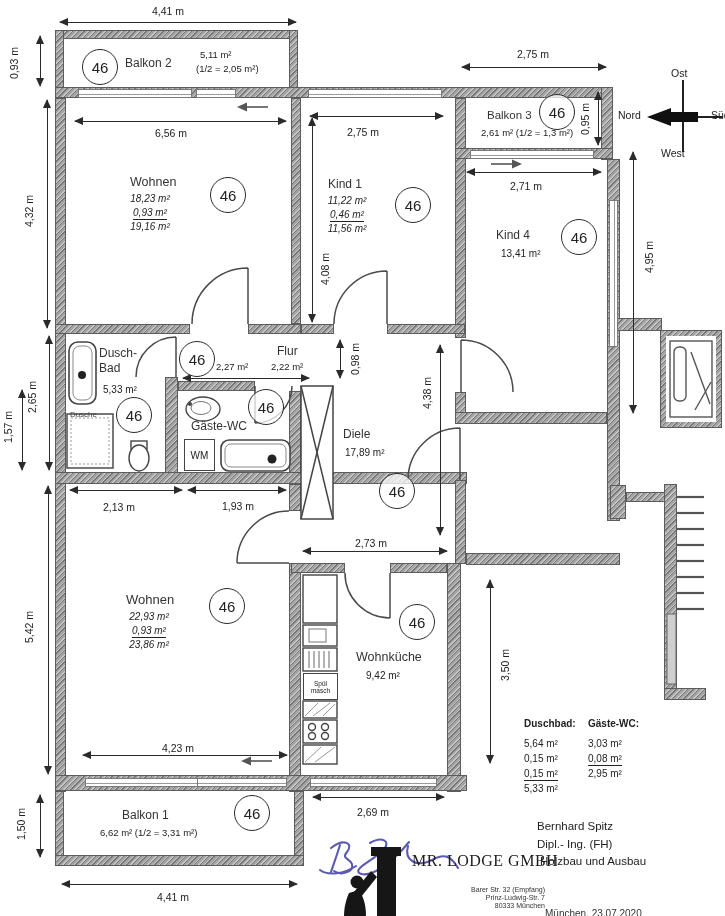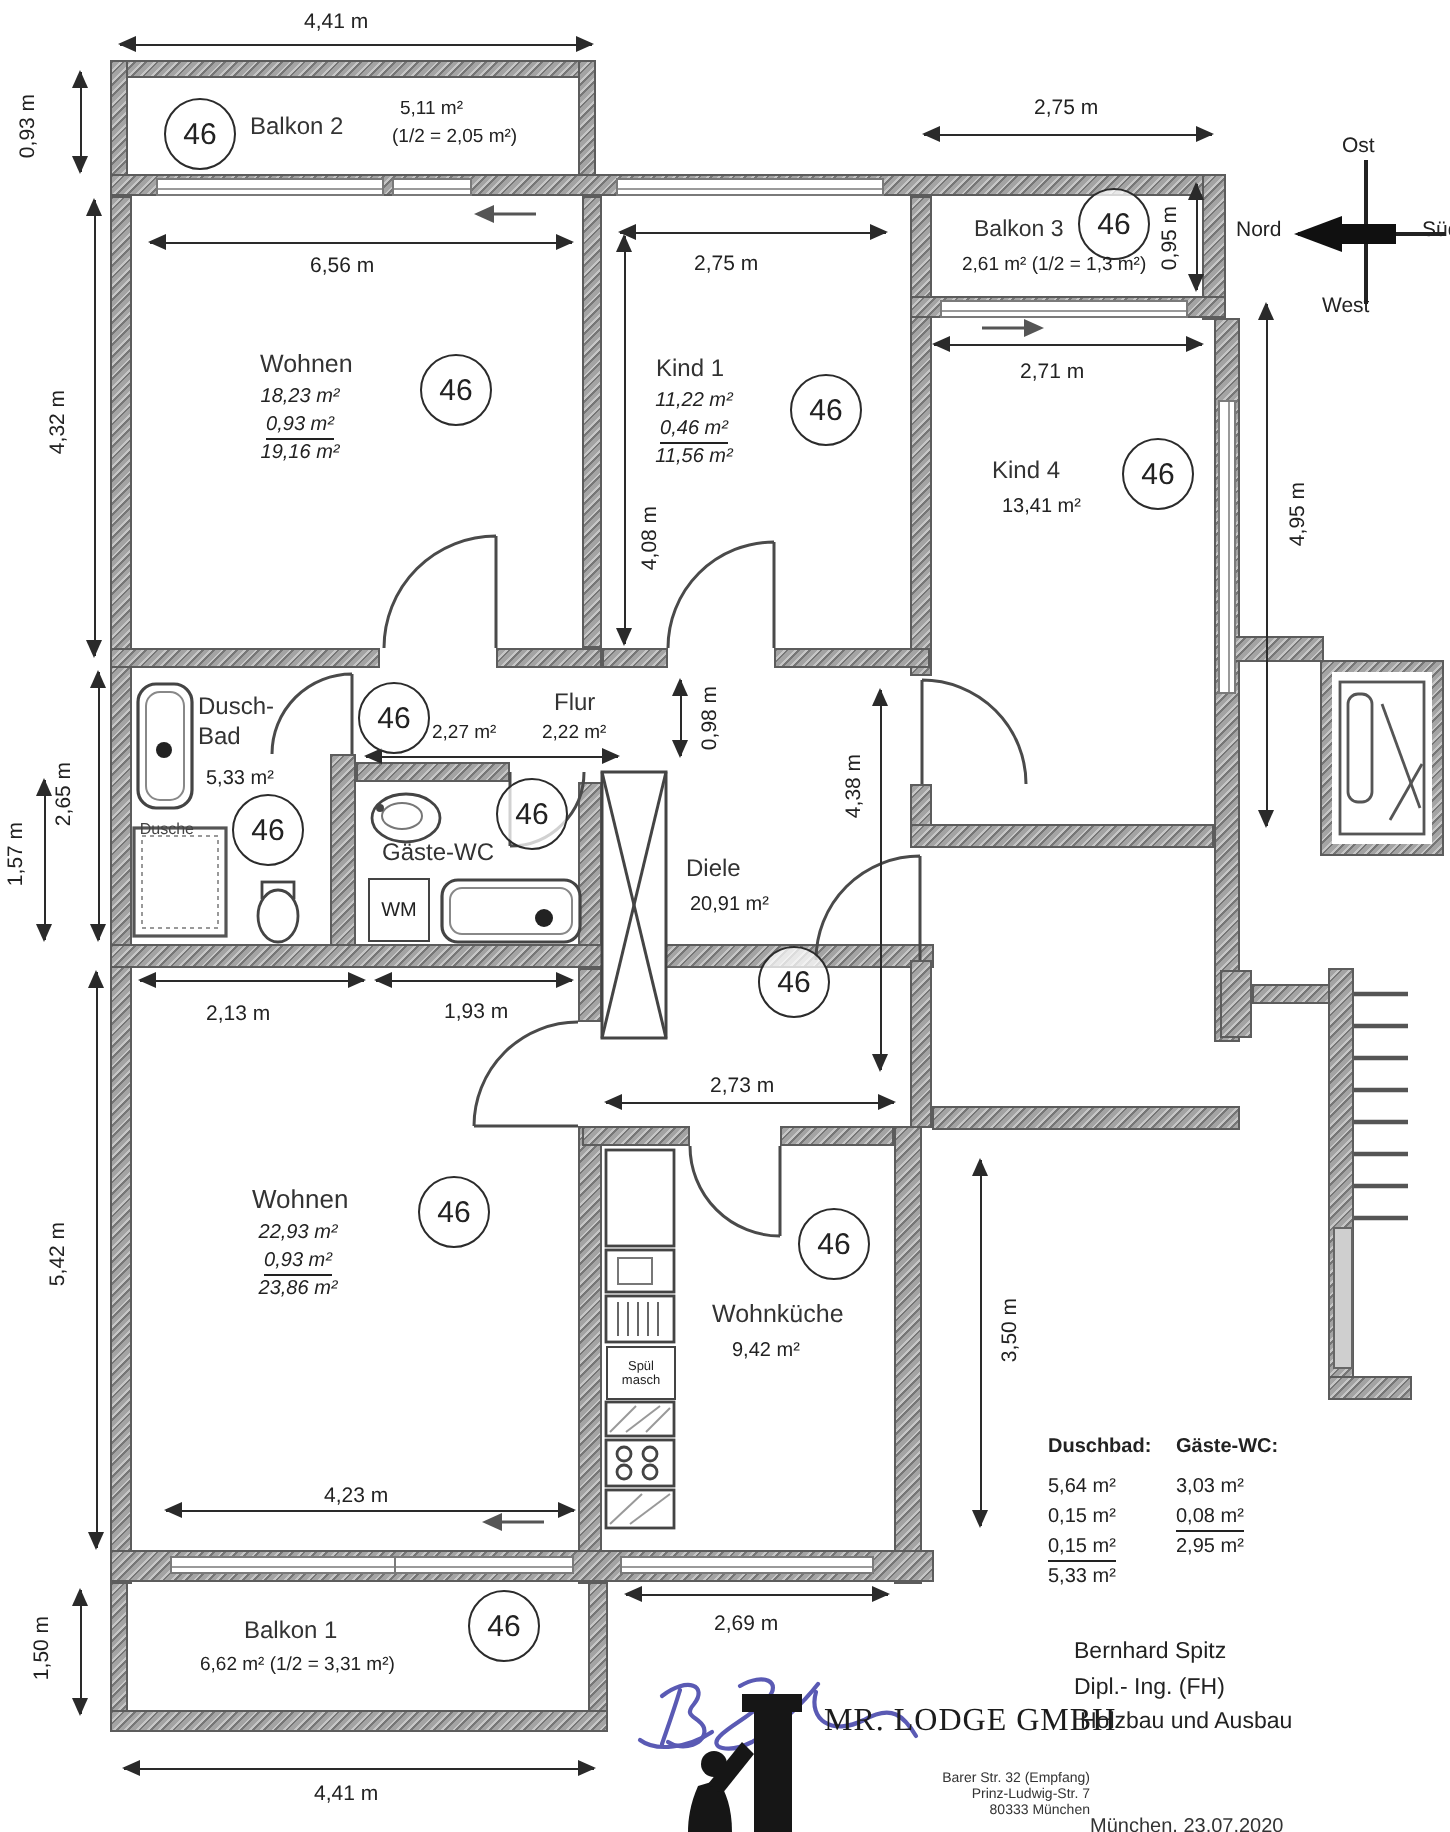--- a/index.html
+++ b/index.html
@@ -295,21 +295,21 @@
   <div class="rname" style="left:99px;top:361px">Bad</div>
   <div class="alab" style="left:103px;top:384px">5,33 m²</div>
 
   <div class="rname" style="left:277px;top:344px">Flur</div>
   <div class="alab" style="left:216px;top:361px;font-size:9.5px">2,27 m²</div>
   <div class="alab" style="left:271px;top:361px;font-size:9.5px">2,22 m²</div>
 
   <div class="rname" style="left:191px;top:419px">Gäste-WC</div>
 
   <div class="rname" style="left:343px;top:427px">Diele</div>
-  <div class="alab" style="left:345px;top:447px">20,91 m²</div>
+  <div class="alab" style="left:345px;top:447px">17,89 m²</div>
 
   <div class="rname" style="left:126px;top:592px;font-size:13px">Wohnen</div>
   <div class="stack" style="left:116px;top:610px">
     <div>22,93 m²</div>
     <div><span class="ul">0,93 m²</span></div>
     <div>23,86 m²</div>
   </div>
 
   <div class="rname" style="left:356px;top:650px;font-size:12.5px">Wohnküche</div>
   <div class="alab" style="left:366px;top:670px">9,42 m²</div>

